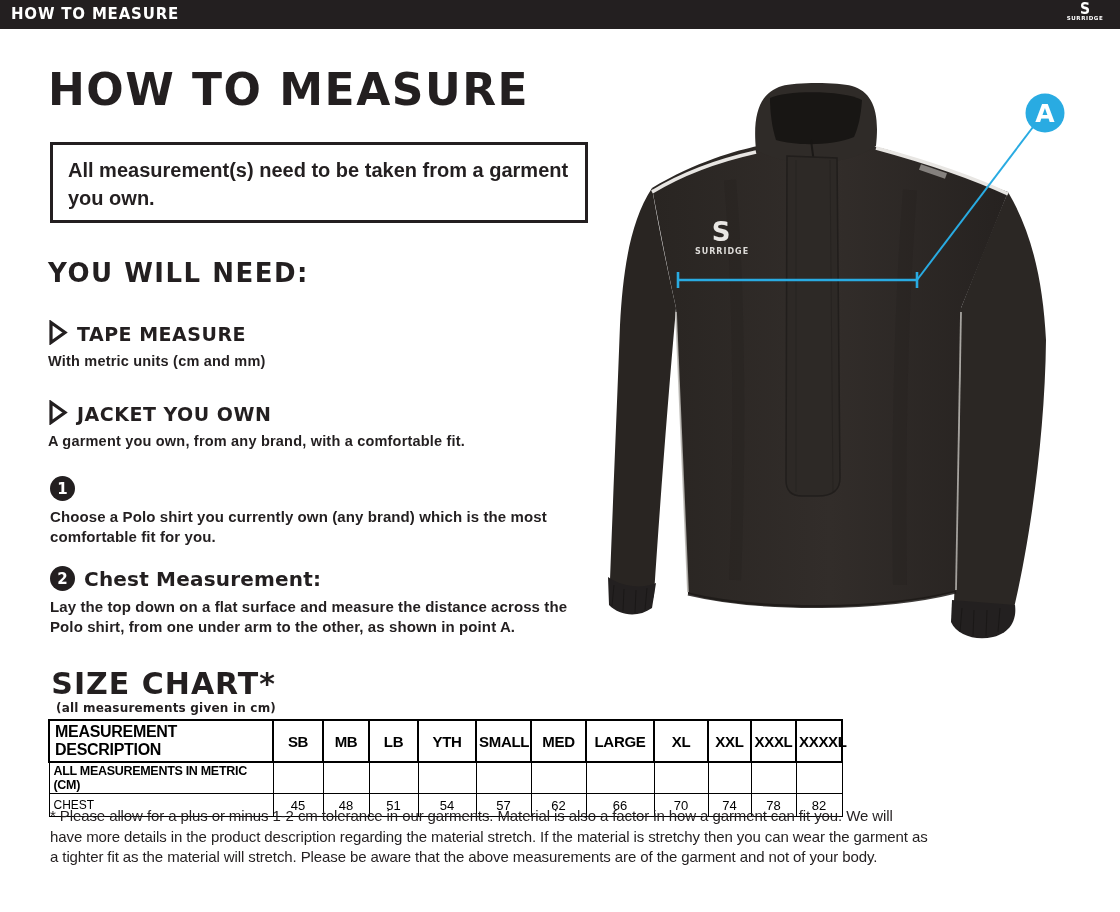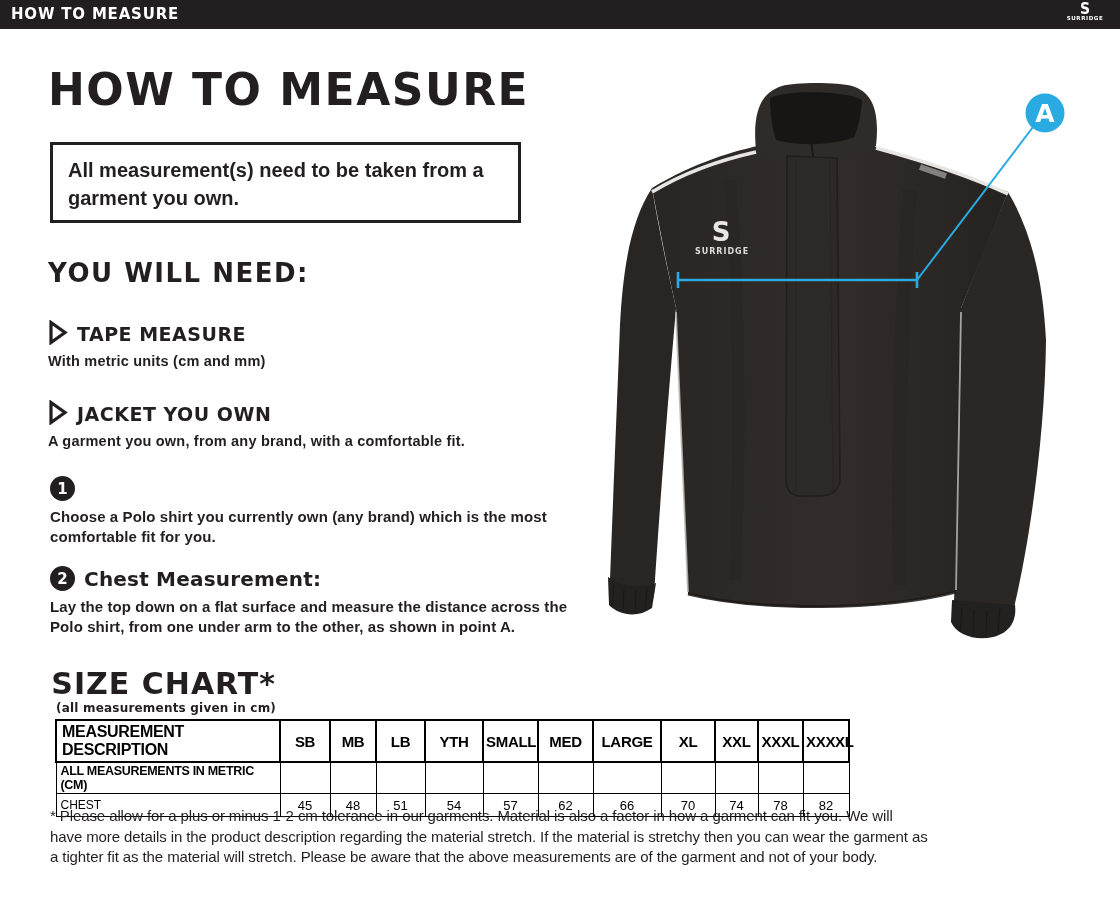--- a/index.html
+++ b/index.html
@@ -9,39 +9,39 @@
 
   
   .topbar{position:absolute;left:0;top:0;width:1120px;height:29px;background:#231f20;}
   .topbar-title{position:absolute;left:11px;top:5px;color:#fff;font-size:15px;font-weight:700;letter-spacing:.8px;}
   .topbar-brand{position:absolute;right:12px;top:1px;width:46px;height:27px;display:flex;flex-direction:column;align-items:center;color:#fff;line-height:1;}
   .topbar-brand .s-glyph{font-size:14px;font-weight:700;transform:scaleY(1.15);}
   .topbar-brand .brand-text{font-size:5.5px;font-weight:700;letter-spacing:.6px;margin-top:1px;}
 
   
   .h1{left:48px;top:64px;font-size:44px;font-weight:800;letter-spacing:1.5px;}
-  .notice-box{left:50px;top:142px;width:471px;height:81px;box-sizing:border-box;border:3px solid #231f20;
+  .notice-box{left:50px;top:142px;width:538px;height:81px;box-sizing:border-box;border:3px solid #231f20;
               padding:11px 15px;font-family:"Liberation Sans",sans-serif;font-size:20px;font-weight:700;line-height:1.4;}
   .h2-need{left:48px;top:258px;font-size:26px;font-weight:800;letter-spacing:1.5px;}
 
   .need-item-title{font-size:19px;font-weight:800;letter-spacing:.5px;}
   .need-item-desc{font-family:"Liberation Sans",sans-serif;font-size:14.5px;font-weight:700;letter-spacing:.2px;}
   .tri-icon{display:inline-block;vertical-align:-4px;margin-right:9px;}
 
   .step-badge{width:25px;height:25px;border-radius:50%;background:#231f20;color:#fff;
               display:grid;place-items:center;font-size:15px;font-weight:700;}
   .step-title{font-size:20px;font-weight:800;letter-spacing:.2px;}
   .step-desc{font-family:"Liberation Sans",sans-serif;font-size:15px;font-weight:700;line-height:20px;letter-spacing:.1px;}
 
   .sizechart-head{left:48px;top:666px;display:flex;align-items:flex-end;flex-direction:column;}
   .sizechart-title{font-size:30px;font-weight:800;letter-spacing:1px;}
   .sizechart-sub{font-size:12px;font-weight:800;margin-left:8px;margin-bottom:4px;letter-spacing:.2px;}
 
   
-  table.size-table{position:absolute;left:55px;top:719px;width:793px;border-collapse:collapse;table-layout:fixed;
+  table.size-table{position:absolute;left:48px;top:719px;width:793px;border-collapse:collapse;table-layout:fixed;
                    font-family:"Liberation Sans",sans-serif;color:#000;}
   .size-table th{border:2px solid #000;font-size:15px;font-weight:700;padding:2px;letter-spacing:-.3px;text-align:center;}
   .size-table th.desc{text-align:left;padding-left:5px;font-size:16px;}
   .size-table td{border:1.5px solid #000;font-size:13px;text-align:center;padding:1px 2px;}
   .size-table td.desc{text-align:left;padding-left:4px;font-size:12px;}
   .size-table tr.hdr{height:30px;}
   .size-table tr.metric{height:17px;}
   .size-table tr.chest{height:23px;}
   .size-table td.metric-label{font-weight:700;font-size:12.5px;letter-spacing:-.3px;}
 

